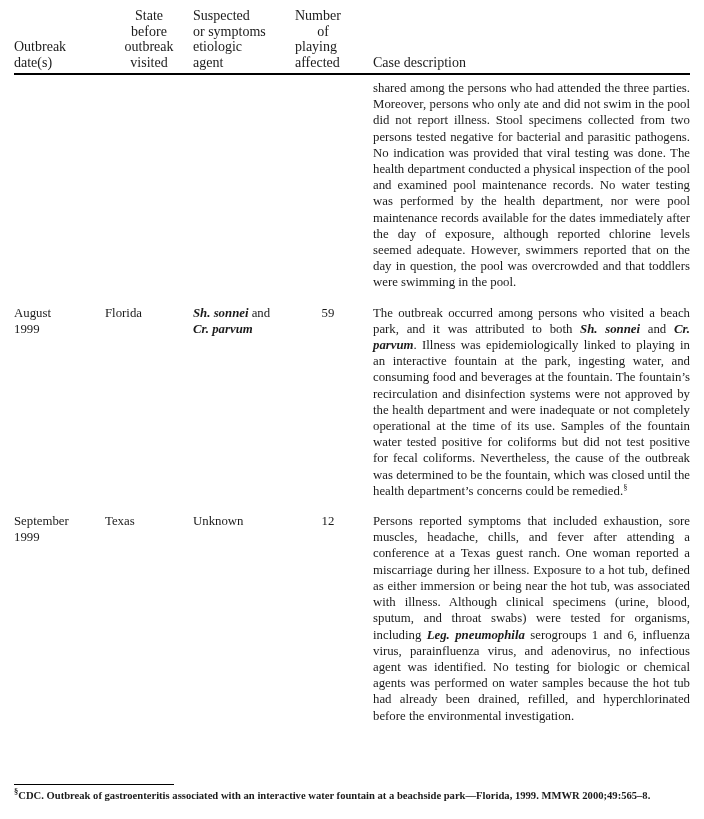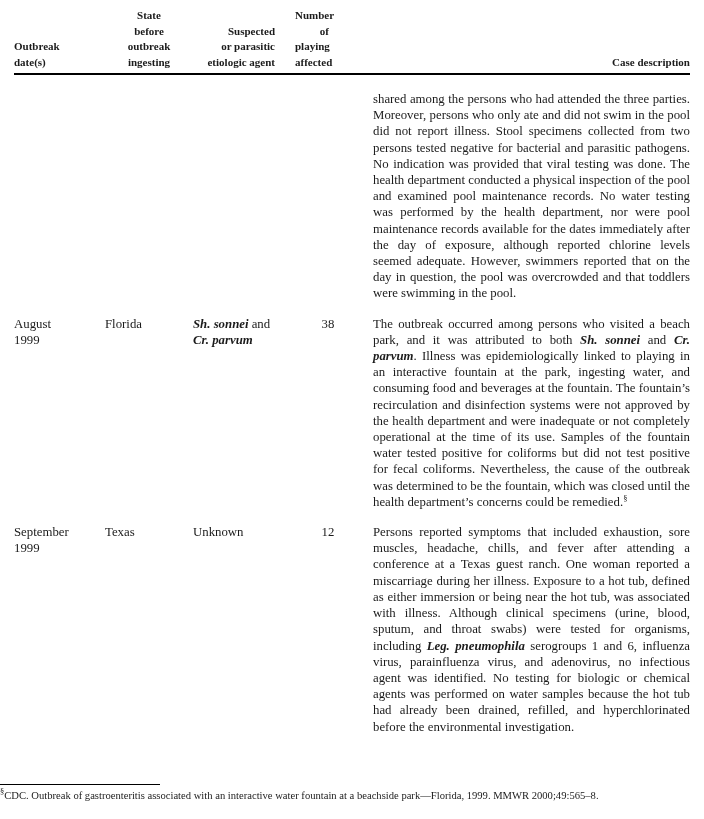--- a/index.html
+++ b/index.html
@@ -15,58 +15,58 @@
   .grid-row {
     display:grid;
     grid-template-columns:91px 88px 102px 70px 325px;
     width:676px;
   }
   .thead {
     align-items:end;
     border-bottom:2px solid #000;
     padding-bottom:3px;
   }
-  .h-cell { font-weight:bold; font-size:11px; line-height:15.5px; }
+  .h-cell { font-weight:normal; font-size:14px; line-height:15.5px; }
   .h-date { text-align:left; }
   .h-state { text-align:center; }
-  .h-agent { text-align:right; padding-right:20px; }
+  .h-agent { text-align:left; padding-right:20px; }
   .h-number { text-align:right; padding-right:36px; }
-  .h-desc { text-align:right; padding-left:8px; }
+  .h-desc { text-align:left; padding-left:8px; }
 
-  .row { margin-top:16px; }
+  .row { margin-top:5px; }
   .row + .row { margin-top:14px; }
   .cell { font-size:12.8px; line-height:16.2px; }
   .cell-number { text-align:center; padding-right:4px; }
   .cell-desc { text-align:justify; padding-left:8px; }
   .cell i { font-style:italic;font-weight:bold; }
   sup { font-size:8.5px; vertical-align:super; line-height:0; }
 
-  .footnote-block { position:absolute; left:0; top:784px; width:676px; }
+  .footnote-block { position:absolute; left:14px; top:784px; width:676px;font-weight:bold; }
   .footnote-sep { width:160px; border-top:1.5px solid #000; }
   .footnote-text { font-size:10.6px; line-height:13px; margin-top:4px; }
 </style>
 </head>
 <body>
 
 <div class="page">
 
   <div class="grid-row thead">
     <div class="h-cell h-date">
       <div>Outbreak</div>
       <div>date(s)</div>
     </div>
     <div class="h-cell h-state">
       <div>State</div>
       <div>before</div>
       <div>outbreak</div>
-      <div>ingesting</div>
+      <div>visited</div>
     </div>
     <div class="h-cell h-agent">
       <div>Suspected</div>
-      <div>or parasitic</div>
+      <div>or symptoms</div>
       <div>etiologic agent</div>
     </div>
     <div class="h-cell h-number">
       <div>Number</div>
       <div>of playing</div>
       <div>affected</div>
     </div>
     <div class="h-cell h-desc">
       <div>Case description</div>
     </div>
@@ -81,21 +81,21 @@
     <div class="cell cell-desc"><span>shared among the persons who had attended the three parties. Moreover, persons who only ate and did not swim in the pool did not report illness. Stool specimens collected from two persons tested negative for bacterial and parasitic pathogens. No indication was provided that viral testing was done. The health department conducted a physical inspection of the pool and examined pool maintenance records. No water testing was performed by the health department, nor were pool maintenance records available for the dates immediately after the day of exposure, although reported chlorine levels seemed adequate. However, swimmers reported that on the day in question, the pool was overcrowded and that toddlers were swimming in the pool.</span></div>
   </div>
 
   <div class="grid-row row">
     <div class="cell cell-date">
           <div>August</div>
           <div>1999</div>
         </div>
     <div class="cell cell-state">Florida</div>
     <div class="cell cell-agent"><i>Sh. sonnei</i><span> and</span><br><i>Cr. parvum</i></div>
-    <div class="cell cell-number">38</div>
+    <div class="cell cell-number">59</div>
     <div class="cell cell-desc"><span>The outbreak occurred among persons who visited a beach park, and it was attributed to both </span><i>Sh. sonnei</i><span> and </span><i>Cr. parvum</i><span>. Illness was epidemiologically linked to playing in an interactive fountain at the park, ingesting water, and consuming food and beverages at the fountain. The fountain’s recirculation and disinfection systems were not approved by the health department and were inadequate or not completely operational at the time of its use. Samples of the fountain water tested positive for coliforms but did not test positive for fecal coliforms. Nevertheless, the cause of the outbreak was determined to be the fountain, which was closed until the health department’s concerns could be remedied.</span><sup>§</sup></div>
   </div>
 
   <div class="grid-row row">
     <div class="cell cell-date">
           <div>September</div>
           <div>1999</div>
         </div>
     <div class="cell cell-state">Texas</div>
     <div class="cell cell-agent"><span>Unknown</span></div>

